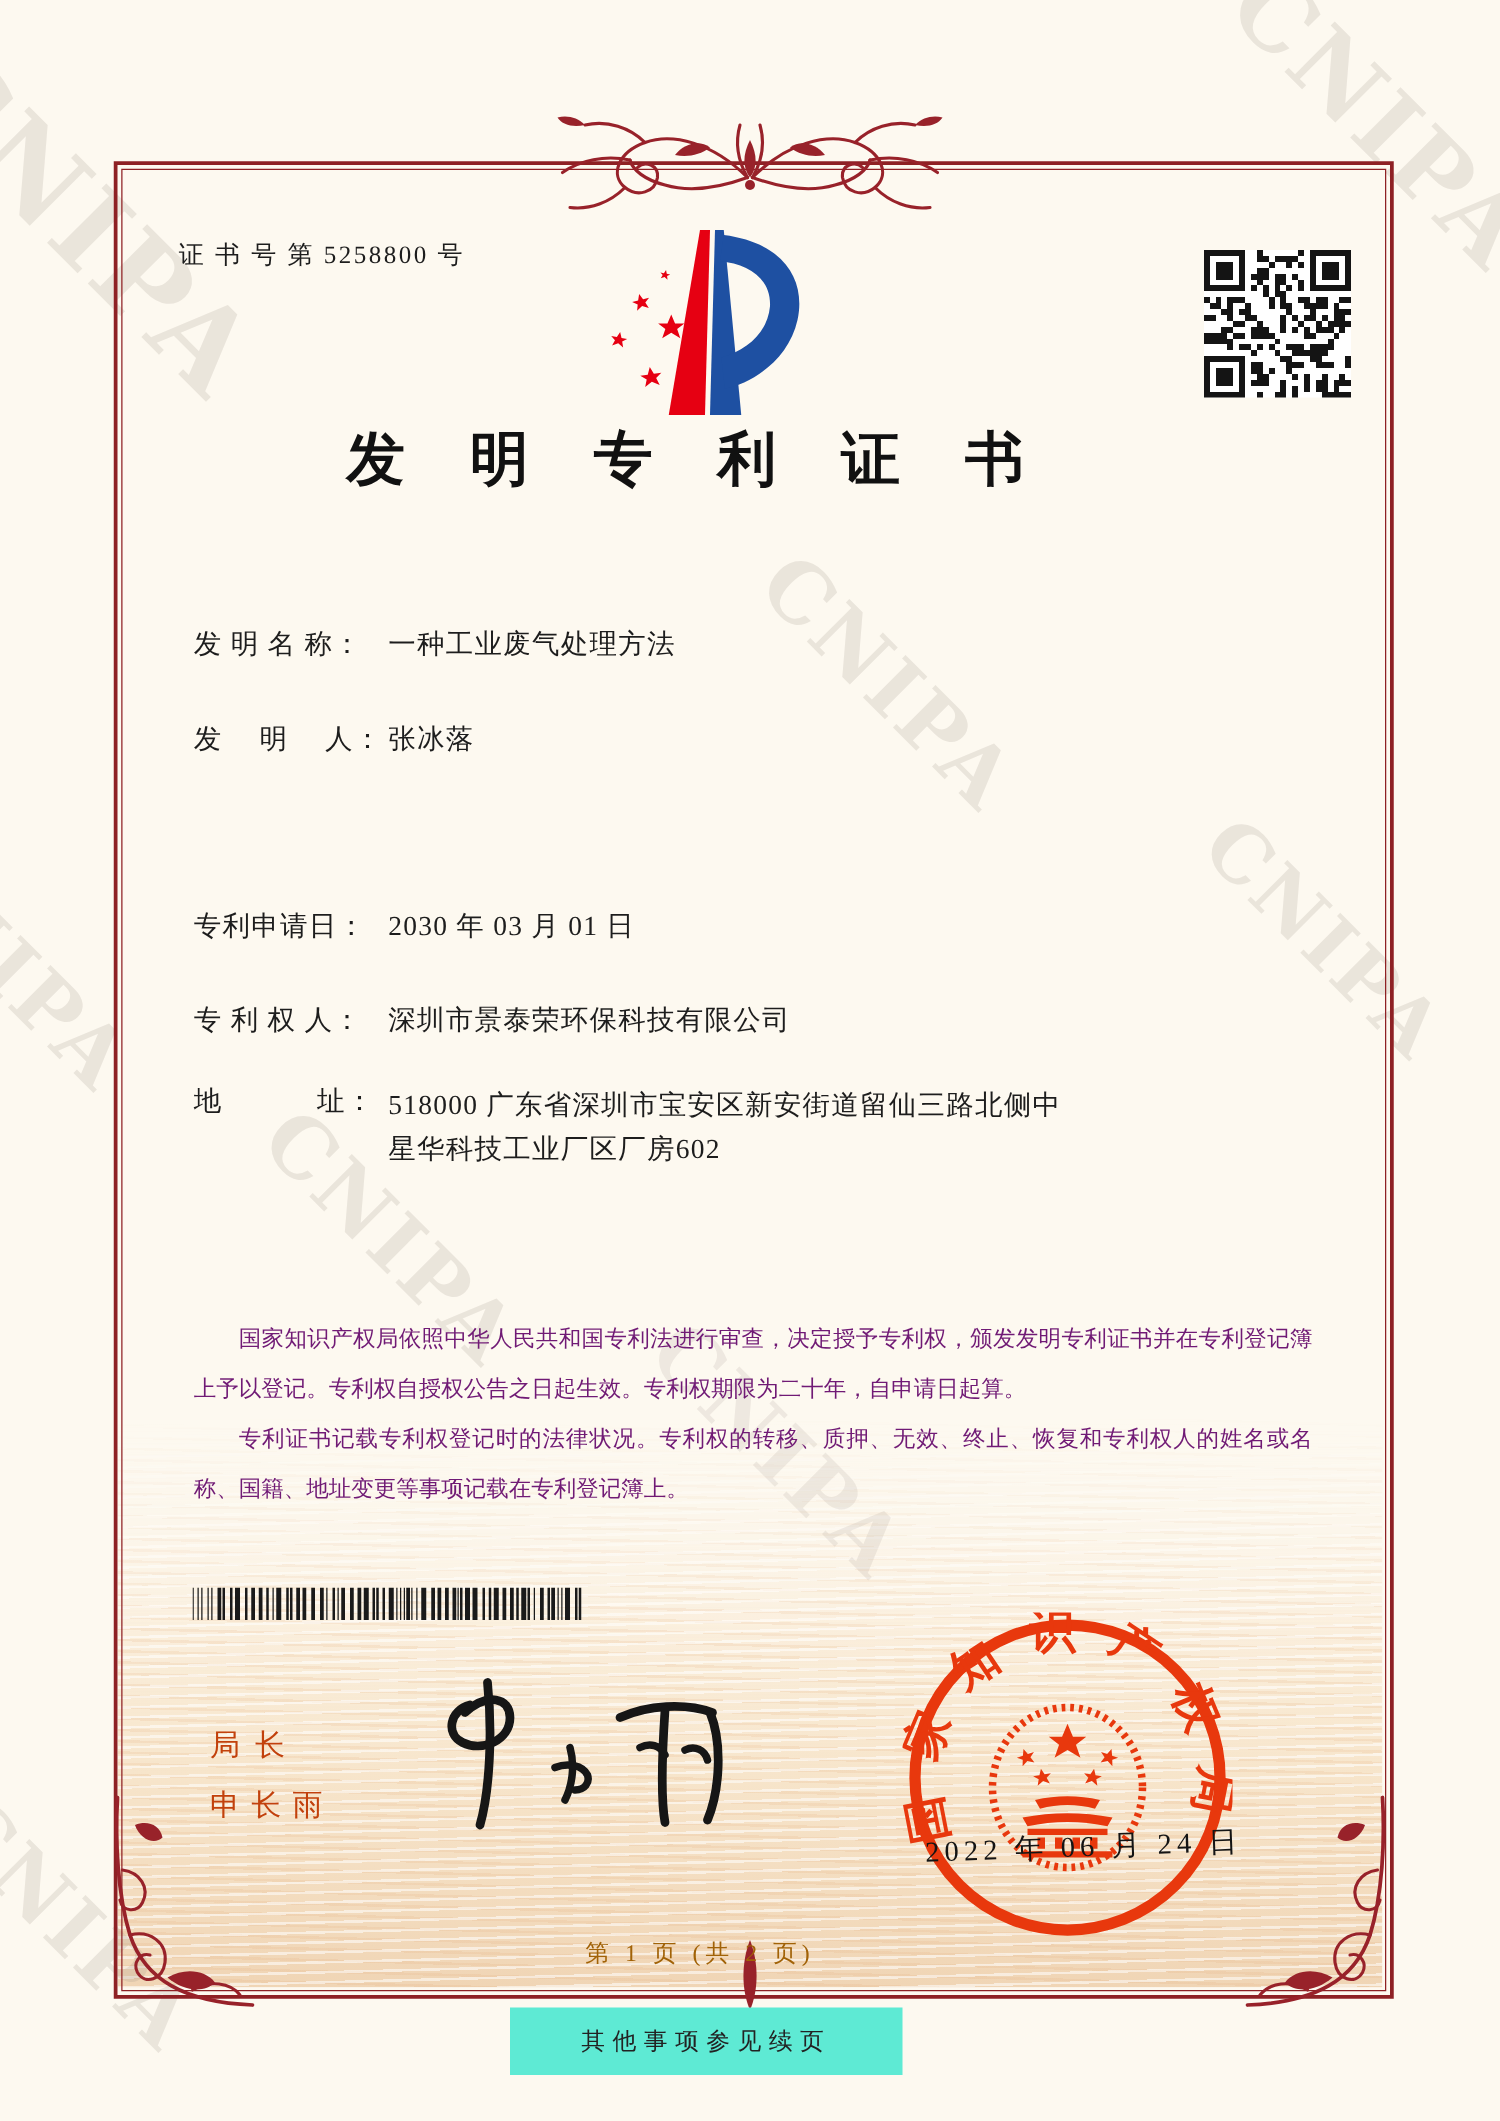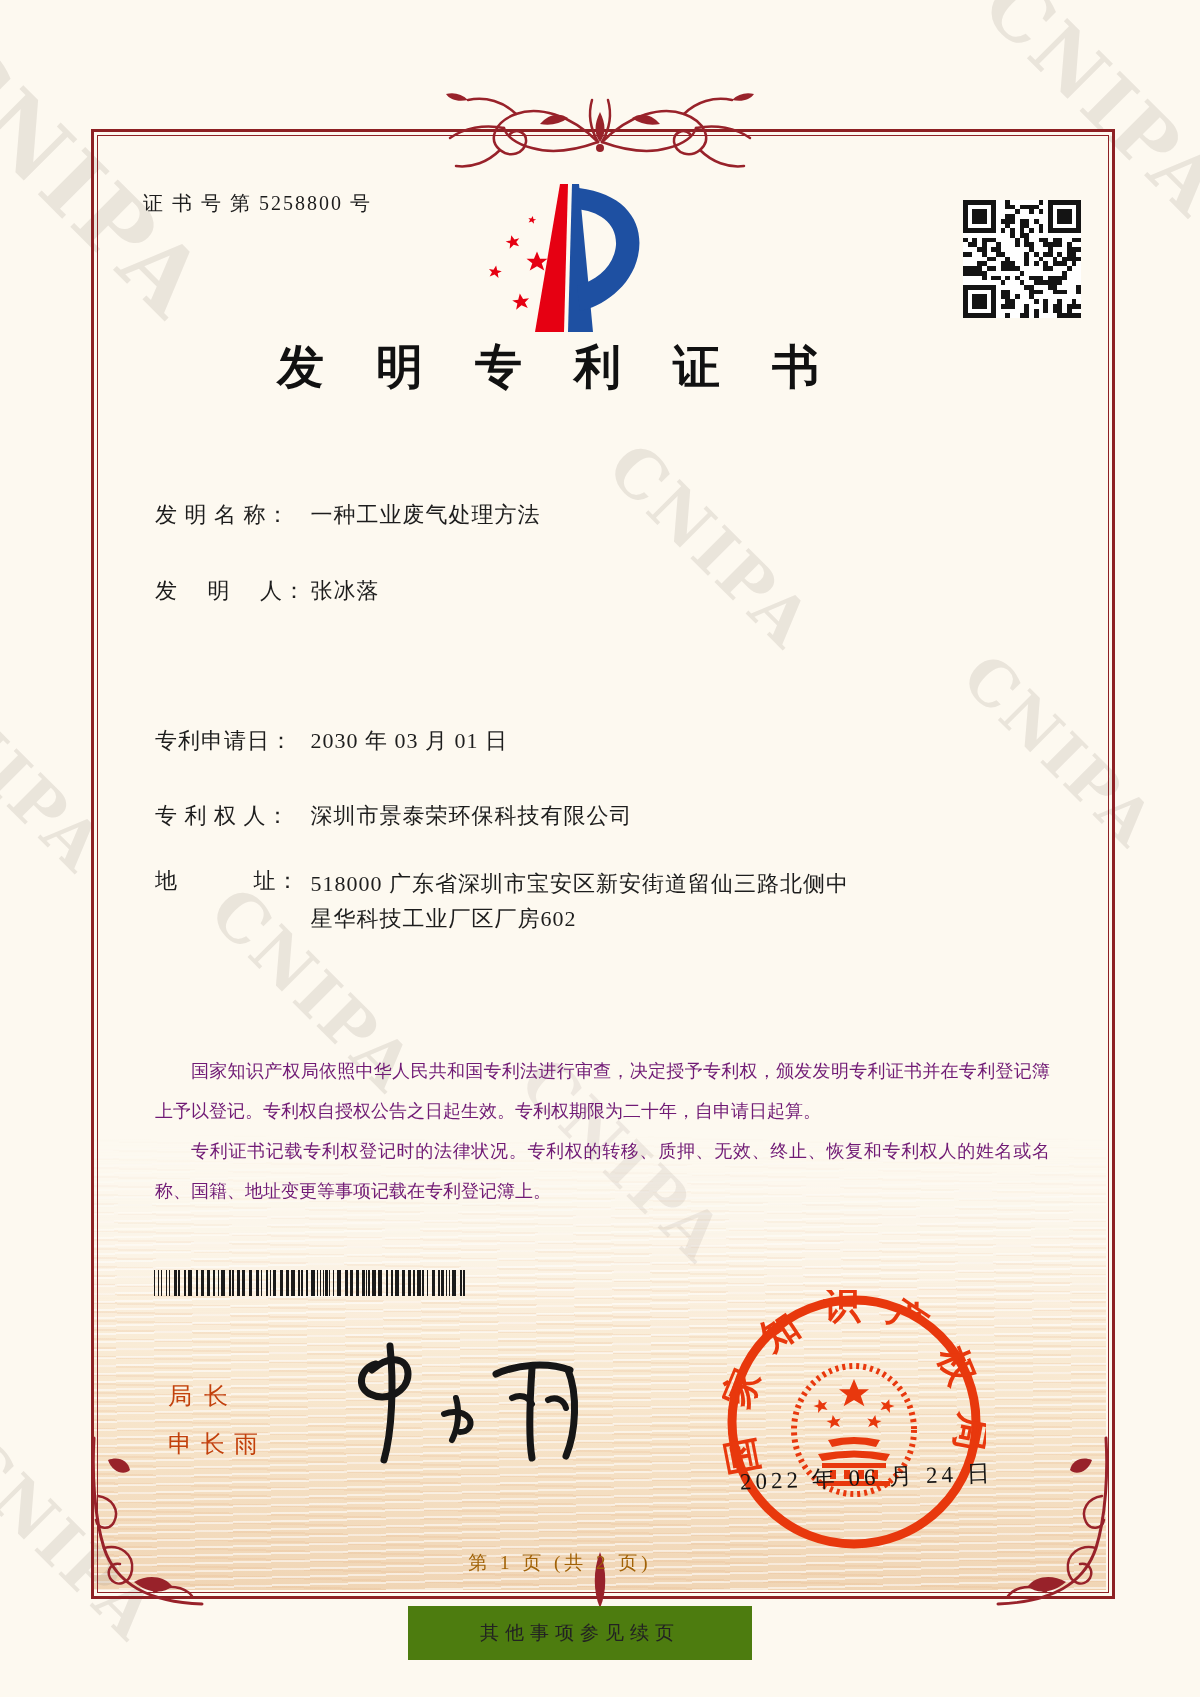--- a/index.html
+++ b/index.html
@@ -43,21 +43,21 @@
   
   .director{position:absolute;left:168px;top:1380px;z-index:4;font-size:24px;
             font-family:"Liberation Sans","DejaVu Sans",sans-serif;letter-spacing:12px;color:#c2410c;}
   .dname{top:1428px;letter-spacing:9px;}
   .sig{position:absolute;left:320px;top:1340px;z-index:4;}
   .seal{position:absolute;left:722px;top:1290px;z-index:3;}
   .seal-date{position:absolute;left:740px;top:1462px;z-index:5;font-size:23px;color:#141414;
              letter-spacing:4px;white-space:nowrap;transform:rotate(-2deg);}
   .pageinfo{position:absolute;left:410px;top:1550px;width:300px;text-align:center;z-index:4;
             font-size:19px;letter-spacing:4px;color:#a16207;}
-  .note{position:absolute;left:408px;top:1606px;width:344px;z-index:4;background:#4d7c0f;
+  .note{position:absolute;left:408px;top:1606px;width:314px;z-index:4;background:#5eead4;
         text-align:center;font-size:19px;letter-spacing:6px;padding:14px 0;color:#222;}
 </style>
 </head>
 <body>
 
 <div class="page">
 
   <div class="wave"></div>
 
   <div class="wm" style="left:-20px;top:15px;font-size:92px;">CNIPA</div>

